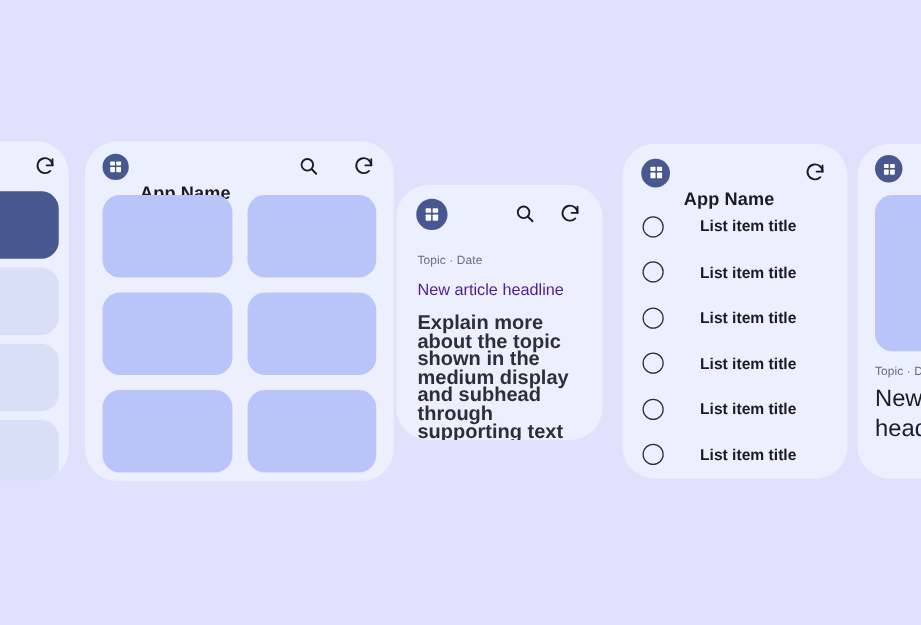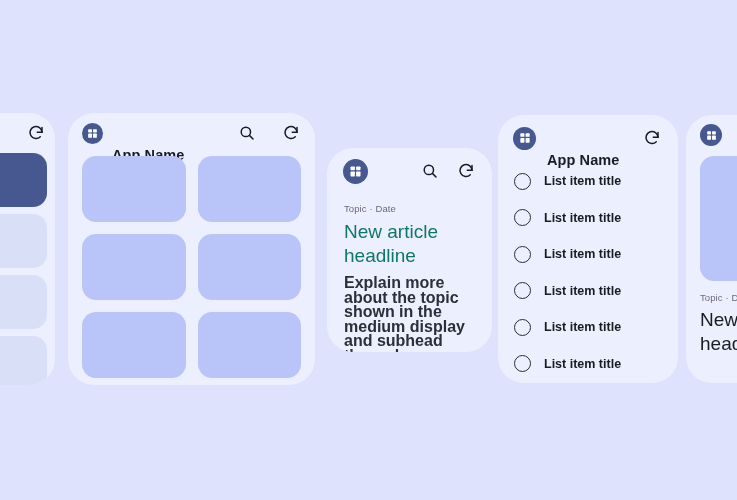--- a/index.html
+++ b/index.html
@@ -111,21 +111,21 @@
     gap: 12px 12px;
   }
   .grid-tile {
     height: 66px;
     border-radius: 14px;
     background: #b9c5f8;
   }
 
   
   #card-article {
-    left: 327px;
+    left: 317px;
     top: 148px;
     width: 165px;
     height: 204px;
   }
   #card-article .app-bar {
     height: 46px;
     padding: 0 16px 0 16px;
   }
   #card-article .app-icon { width: 25px; height: 25px; }
   #card-article .bar-icon { width: 20px; height: 20px; }
@@ -133,23 +133,23 @@
   .article-body {
     padding: 9px 17px 0 17px;
   }
   .article-meta {
     font-size: 9.5px;
     color: #6d6880;
     letter-spacing: .1px;
     margin-bottom: 6px;
   }
   .article-headline {
-    font-size: 19px;
+    font-size: 13px;
     line-height: 24px;
-    color: #0f766e;
+    color: #4c1d95;
     margin: 0 0 8px 0;
     font-weight: normal;
   }
   .article-support {
     font-size: 16px;
     line-height: 14.5px;
     color: #2c2f38;
     font-weight: bold;
   }
 
@@ -167,21 +167,21 @@
   }
   #card-list .app-icon { width: 23px; height: 23px; }
   #card-list .app-title { font-size: 14.5px; }
   #card-list .bar-icon { width: 20px; height: 20px; }
   .list-body {
     padding: 2px 0 0 0;
   }
   .list-item {
     display: flex;
     align-items: center;
-    gap: 13px;
+    gap: 29px;
     height: 36.5px;
     padding: 0 16px;
     box-sizing: border-box;
   }
   .list-circle {
     width: 17px;
     height: 17px;
     border-radius: 50%;
     border: 1.7px solid #2a2d35;
     box-sizing: border-box;

